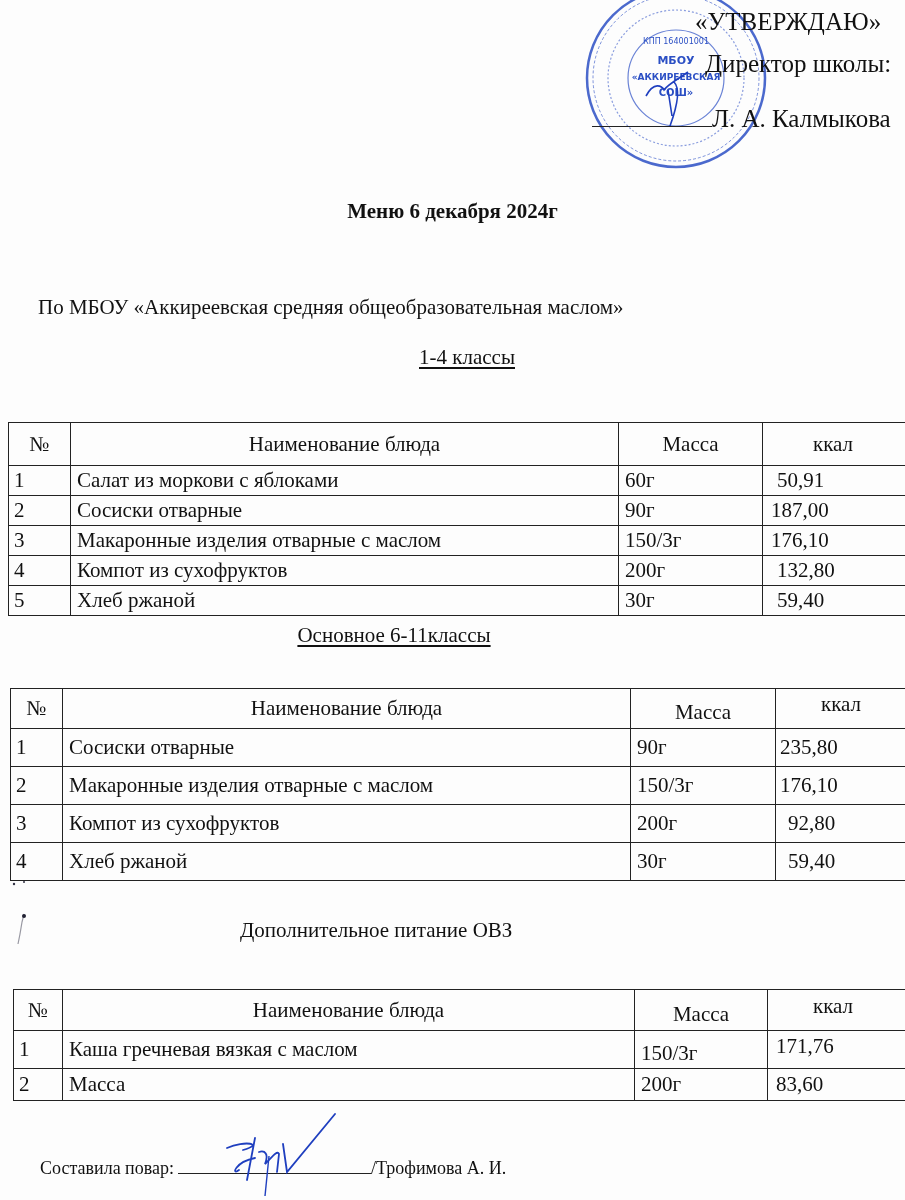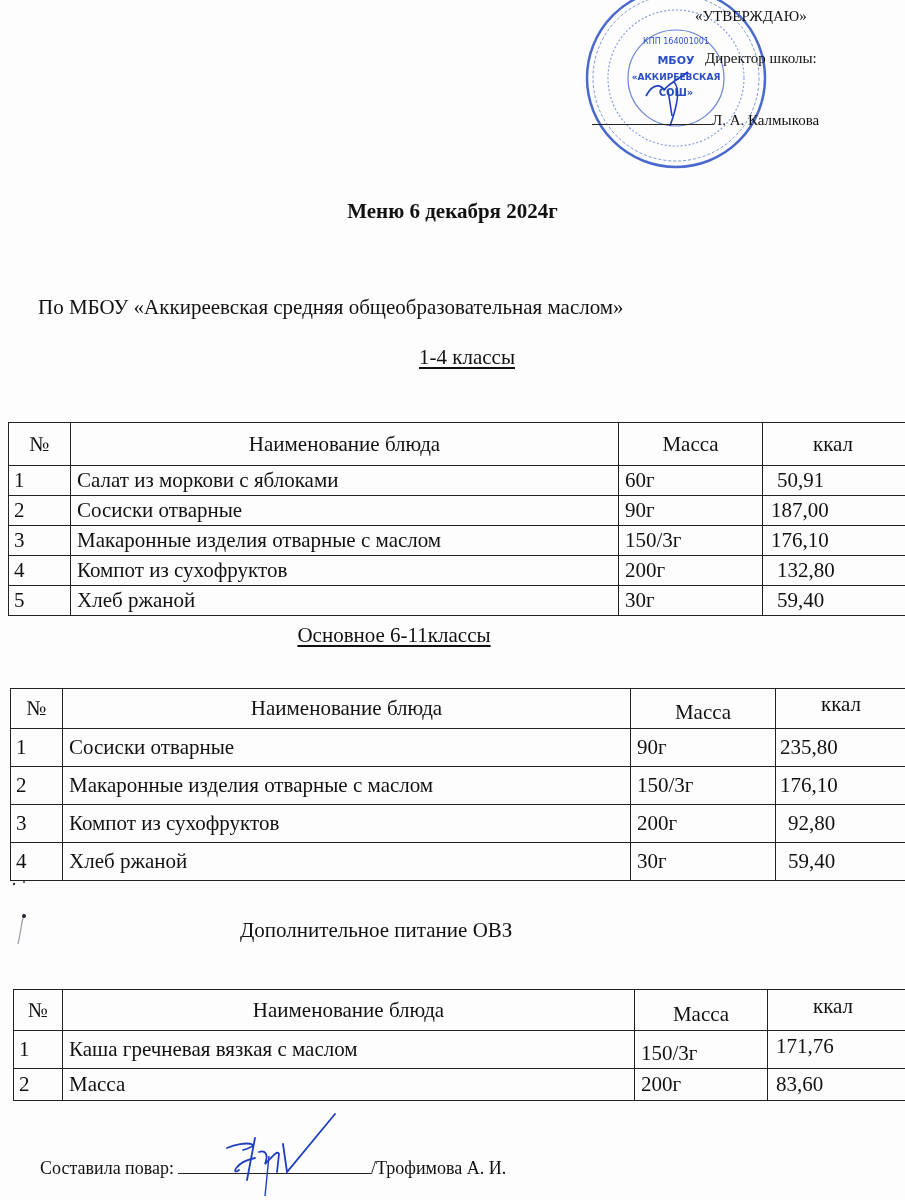--- a/index.html
+++ b/index.html
@@ -3,21 +3,21 @@
 <meta charset="utf-8">
 <style>
   html, body { margin: 0; padding: 0; }
   body {
     width: 905px; height: 1200px; overflow: hidden; position: relative;
     background: #fdfdfd;
     font-family: "Liberation Serif", "DejaVu Serif", serif;
     color: #111;
   }
   .abs { position: absolute; }
-  .approve { font-size: 15px; line-height: 1; white-space: nowrap; }
+  .approve { font-size: 25px; line-height: 1; white-space: nowrap; }
   .title { left: 0; width: 905px; top: 199px; text-align: center; font-weight: bold; font-size: 21px; }
   .org { left: 38px; top: 295px; font-size: 21px; white-space: nowrap; }
   .section { left: 0; text-align: center; font-size: 21px; text-decoration: underline; text-underline-offset: 3px; }
   table.menu { position: absolute; border-collapse: collapse; font-size: 21px; table-layout: fixed; }
   table.menu td, table.menu th { border: 1.5px solid #222; padding: 0 6px; font-weight: normal; white-space: nowrap; overflow: hidden; }
   table.menu th { text-align: center; }
   table.menu td.num { padding-left: 5px; }
   .footer { left: 40px; top: 1153px; font-size: 18px; white-space: nowrap; }
   .sigline { display: inline-block; width: 193px; border-bottom: 1.5px solid #222; height: 20px; vertical-align: baseline; margin-left: 4px; }
   .stamp { left: 584px; top: -14px; width: 184px; height: 184px; }

